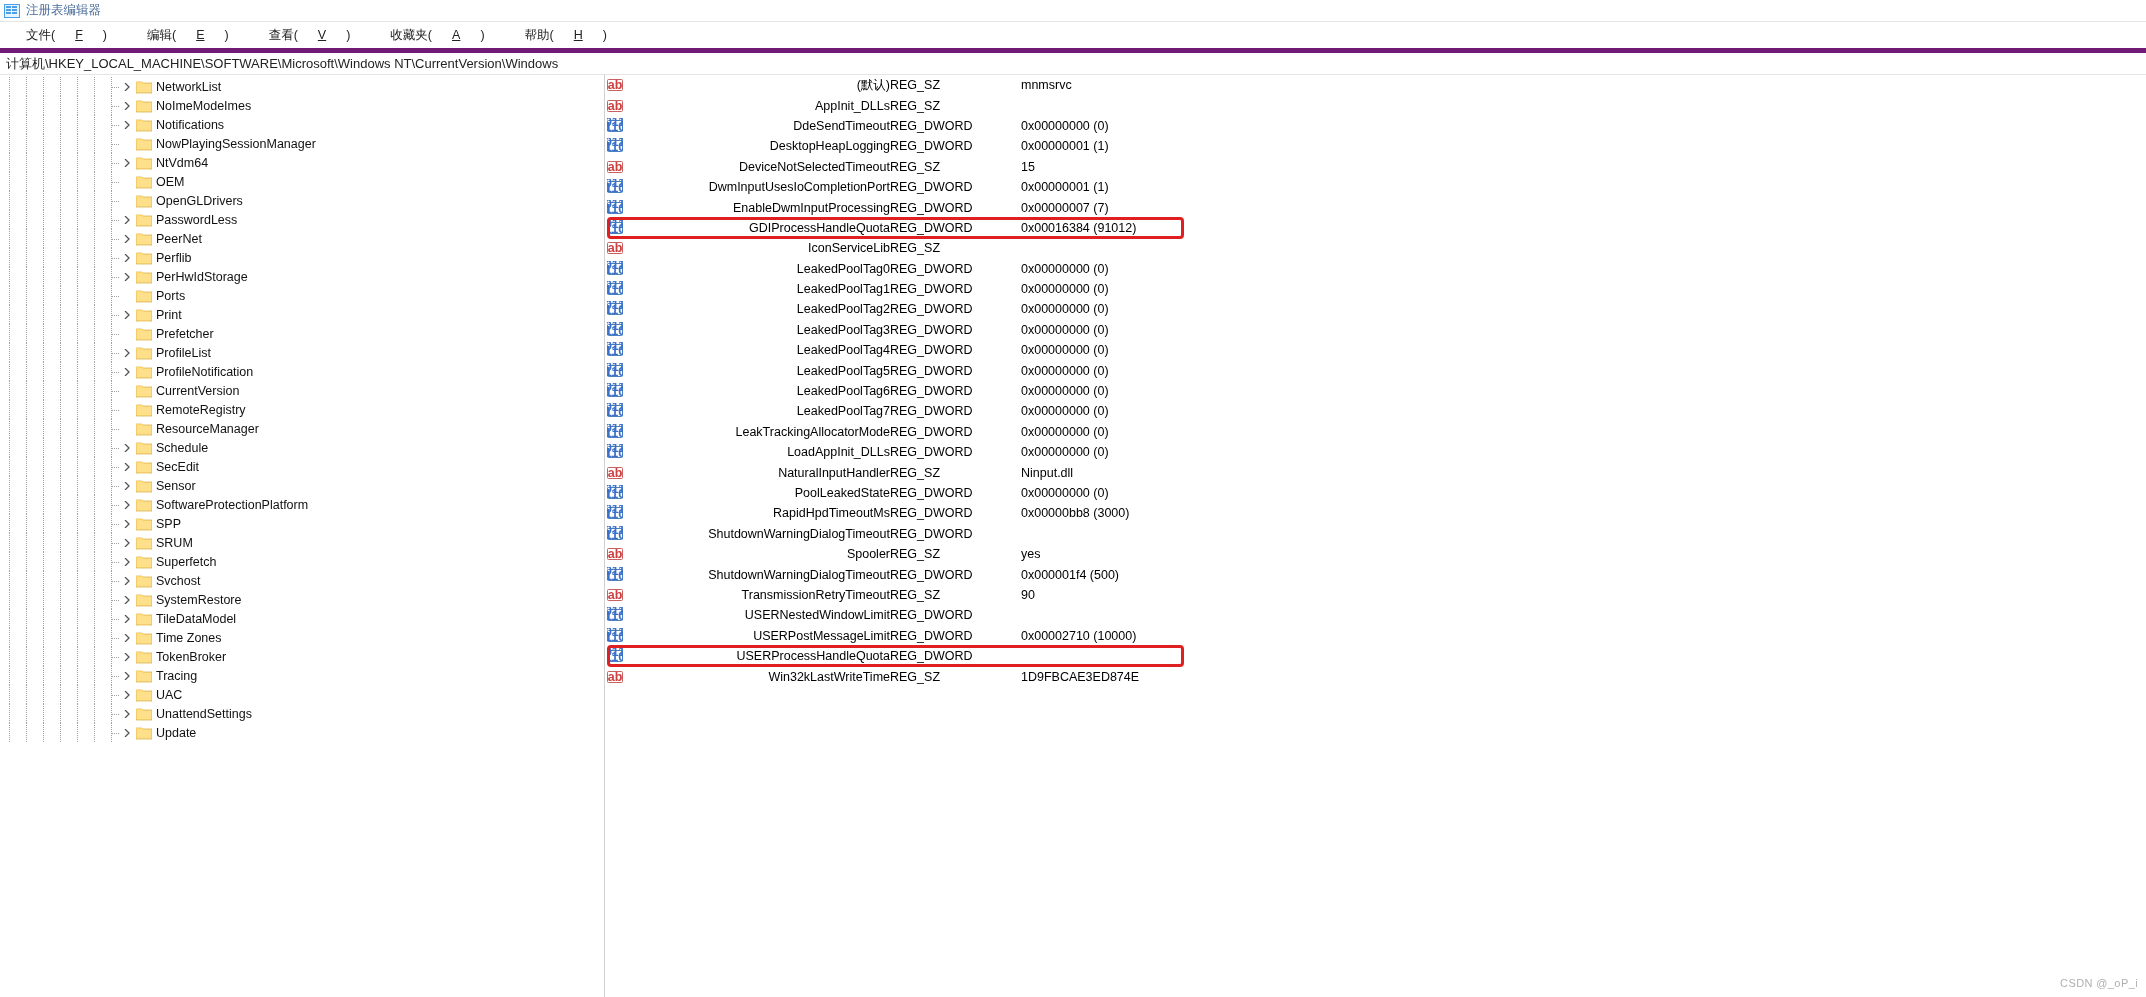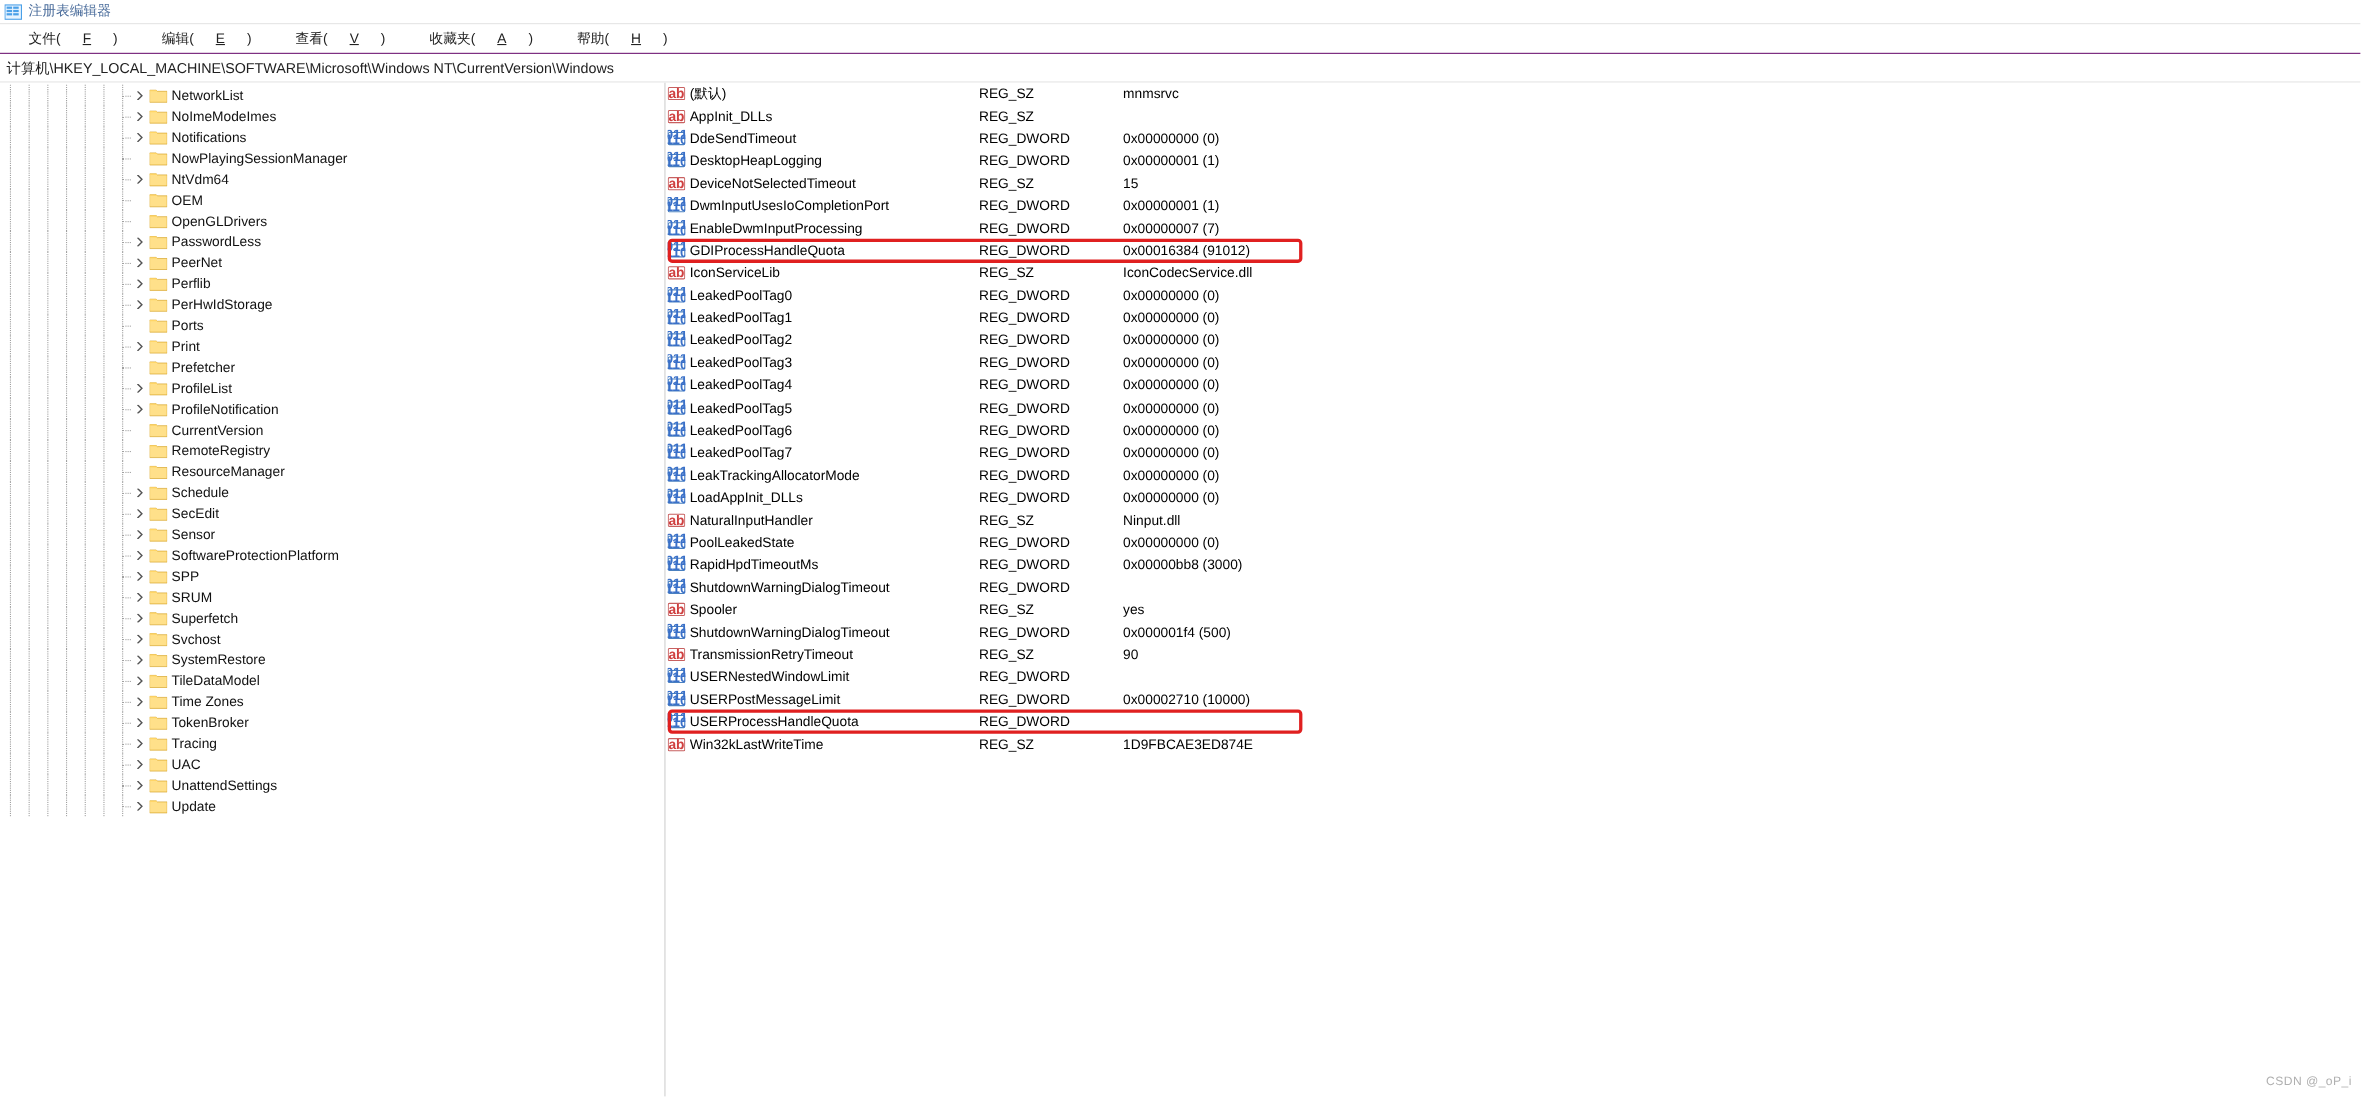--- a/index.html
+++ b/index.html
@@ -3,42 +3,42 @@
 <meta charset="utf-8">
 <style>
 * { margin:0; padding:0; box-sizing:border-box; font-family:"Microsoft YaHei","Segoe UI",Tahoma,sans-serif; font-size:12.5px; color:#000; }
 body { background:#fff; width:2146px; height:997px; overflow:hidden; display:flex; flex-direction:column; }
 .titlebar { height:22px; display:flex; align-items:center; padding:0 4px; background:#fff; border-bottom:1px solid #e5e5e5; }
 .app-icon { width:16px; height:16px; margin-right:6px; }
 .titlebar-text { color:#4a6c9b; font-size:12.5px; }
 .menubar { height:26px; display:flex; align-items:center; padding:0 6px; gap:0; }
 .menubar span { padding:4px 10px; color:#222; cursor:default; }
 .menubar span .ul { text-decoration:underline; }
-.pathbar { height:27px; border-top:1px solid #701a75; border-bottom:1px solid #e5e5e5; display:flex; align-items:center; padding:0 6px; color:#222; font-size:13px; }
+.pathbar { height:27px; border-top:5px solid #701a75; border-bottom:1px solid #e5e5e5; display:flex; align-items:center; padding:0 6px; color:#222; font-size:13px; }
 .content { flex:1; display:flex; overflow:hidden; }
 .tree-pane { width:605px; border-right:1px solid #d0d0d0; overflow:hidden; padding-top:2px; }
 .tree-row { display:flex; align-items:center; height:19px; white-space:nowrap; }
 .tree-indent { display:inline-block; height:19px; position:relative; }
 .tree-line-v { position:absolute; top:0; bottom:0; left:50%; width:0; border-left:1px dotted #a0a0a0; }
 .tree-line-h { position:absolute; top:50%; left:50%; width:50%; height:0; border-top:1px dotted #a0a0a0; }
 .expander { width:16px; height:16px; display:flex; align-items:center; justify-content:center; font-size:10px; color:#444; cursor:default; }
 .expander.empty { visibility:hidden; }
 .folder-icon { width:16px; height:14px; margin:0 4px 0 1px; }
 .tree-label { color:#111; }
 .list-pane { flex:1; overflow:auto; }
 .list-header { display:flex; height:22px; border-bottom:1px solid #d0d0d0; position:sticky; top:0; background:#fff; }
 .list-header .col { border-right:1px solid #e8e8e8; padding:3px 6px; color:#444; }
 .col-name { width:285px; }
 .col-type { width:131px; }
 .col-data { flex:1; }
 .list-row { display:flex; align-items:center; height:20.4px; padding-left:2px; }
 .list-row.highlight { position:relative; }
 .list-row.highlight::after { content:""; position:absolute; left:2px; right:962px; top:-1px; bottom:-1px; border:3px solid #e02020; border-radius:4px; pointer-events:none; }
 .val-icon { width:16px; height:16px; margin-right:4px; flex:none; }
-.cell-name { width:263px; overflow:hidden; text-overflow:ellipsis; white-space:nowrap; }
+.cell-name { width:263px; overflow:hidden; text-overflow:ellipsis; white-space:nowrap;text-align:right; }
 .cell-type { width:131px; }
 .cell-data { flex:1; }
 .watermark { position:fixed; right:8px; bottom:8px; font-size:11px; color:#b0b0b0; letter-spacing:0.4px; }
 </style>
 </head>
 <body>
 
 <div class="titlebar">
   <svg class="app-icon" viewBox="0 0 16 16">
     <rect x="0" y="1" width="16" height="14" fill="#4aa0e8"></rect>
@@ -1335,21 +1335,20 @@
           <span class="cell-type">REG_DWORD</span>
           <span class="cell-data">0x00016384 (91012)</span>
         </div>
         <div class="list-row">
           <svg class="val-icon" viewBox="0 0 16 16">
             <rect x="0.5" y="2.5" width="15" height="11" rx="1" fill="#fff" stroke="#c86060"></rect>
             <text x="8" y="12" text-anchor="middle" font-size="8.2" font-weight="bold" fill="#d04040">ab</text>
           </svg>
           <span class="cell-name">IconServiceLib</span>
           <span class="cell-type">REG_SZ</span>
-          <span class="cell-data">IconCodecService.dll</span>
         </div>
         <div class="list-row">
           <svg class="val-icon" viewBox="0 0 16 16">
             <rect x="0.5" y="2.5" width="15" height="11" rx="1" fill="#fff" stroke="#4a80c0"></rect>
             <text x="8" y="8.4" text-anchor="middle" font-size="5.6" font-weight="bold" fill="#3a70c8">011</text>
             <text x="8" y="13.2" text-anchor="middle" font-size="5.6" font-weight="bold" fill="#3a70c8">110</text>
           </svg>
           <span class="cell-name">LeakedPoolTag0</span>
           <span class="cell-type">REG_DWORD</span>
           <span class="cell-data">0x00000000 (0)</span>

